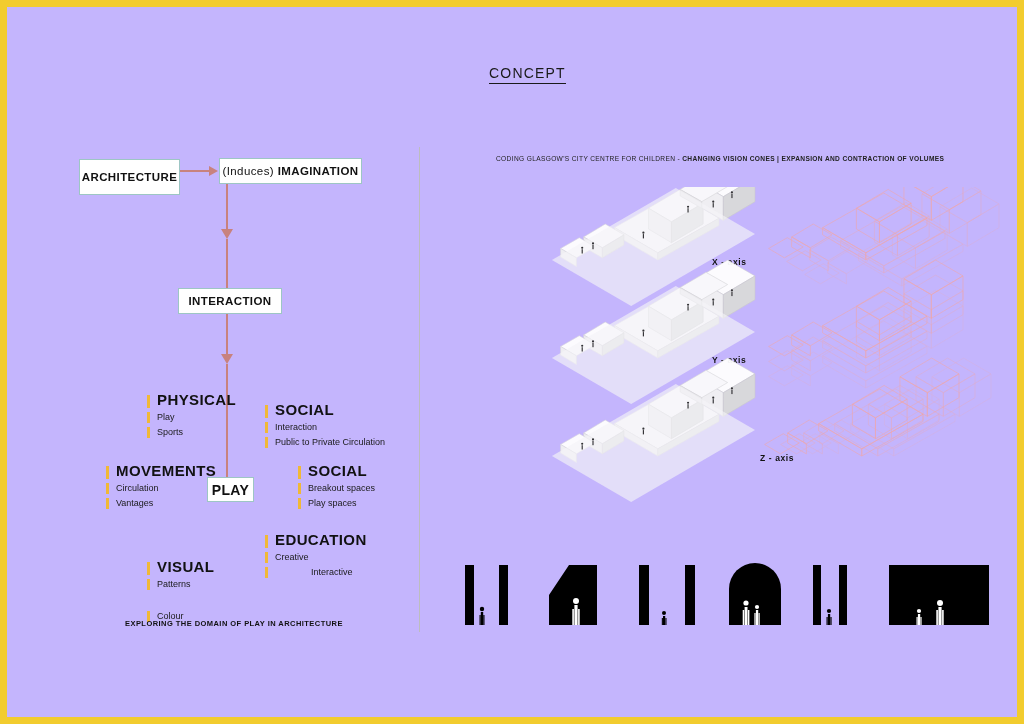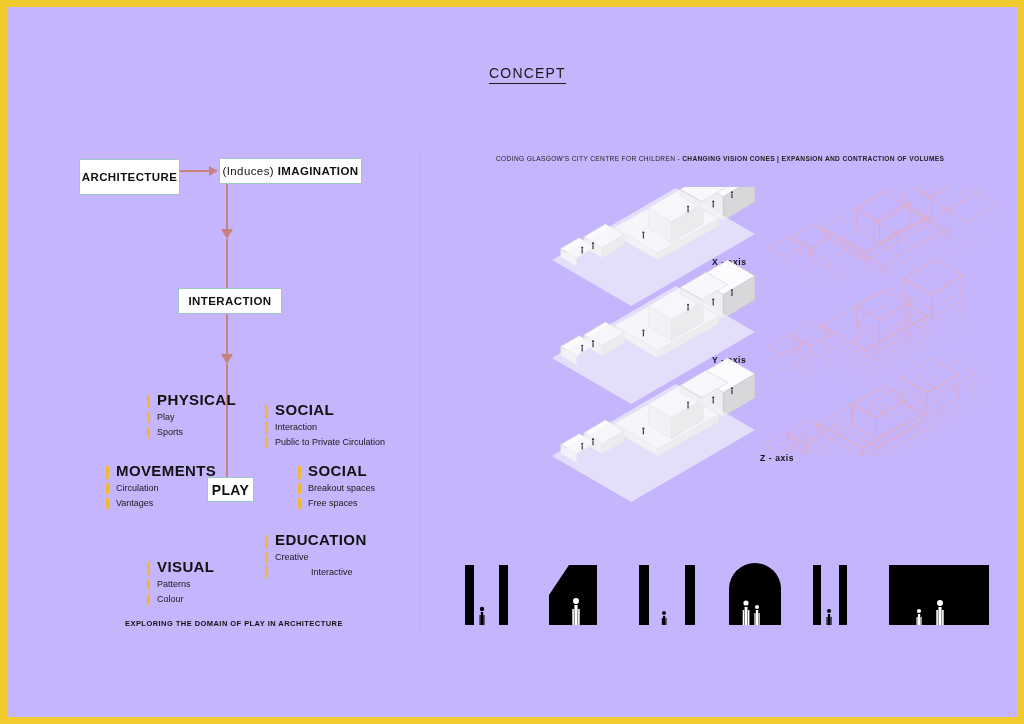--- a/index.html
+++ b/index.html
@@ -226,32 +226,32 @@
 
   <div class="cat" style="left:291px; top:457px; width:140px;">
     <div class="bar" style="height:13px;"></div>
     <div class="cat-title">SOCIAL</div>
     <div style="position:relative; margin-top:4px;">
       <div class="bar-item" style="top:2px;"></div>
       <div class="cat-item">Breakout spaces</div>
     </div>
     <div style="position:relative;">
       <div class="bar-item" style="top:2px;"></div>
-      <div class="cat-item">Free spaces</div>
+      <div class="cat-item">Play spaces</div>
     </div>
   </div>
 
   <div class="cat" style="left:140px; top:553px; width:110px;">
     <div class="bar" style="height:13px;"></div>
     <div class="cat-title">VISUAL</div>
     <div style="position:relative; margin-top:4px;">
       <div class="bar-item" style="top:2px;"></div>
       <div class="cat-item">Patterns</div>
     </div>
-    <div style="position:relative;">
+    <div style="position:relative;margin-top:17px;">
       <div class="bar-item" style="top:2px;"></div>
       <div class="cat-item">Colour</div>
     </div>
   </div>
 
   <div class="cat" style="left:258px; top:526px; width:130px;">
     <div class="bar" style="height:13px;"></div>
     <div class="cat-title">EDUCATION</div>
     <div style="position:relative; margin-top:4px;">
       <div class="bar-item" style="top:2px;"></div>

